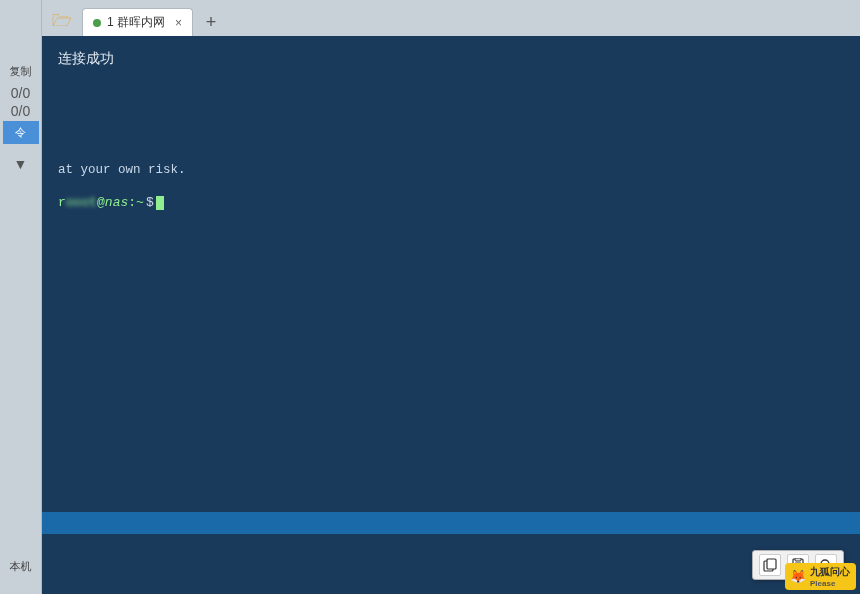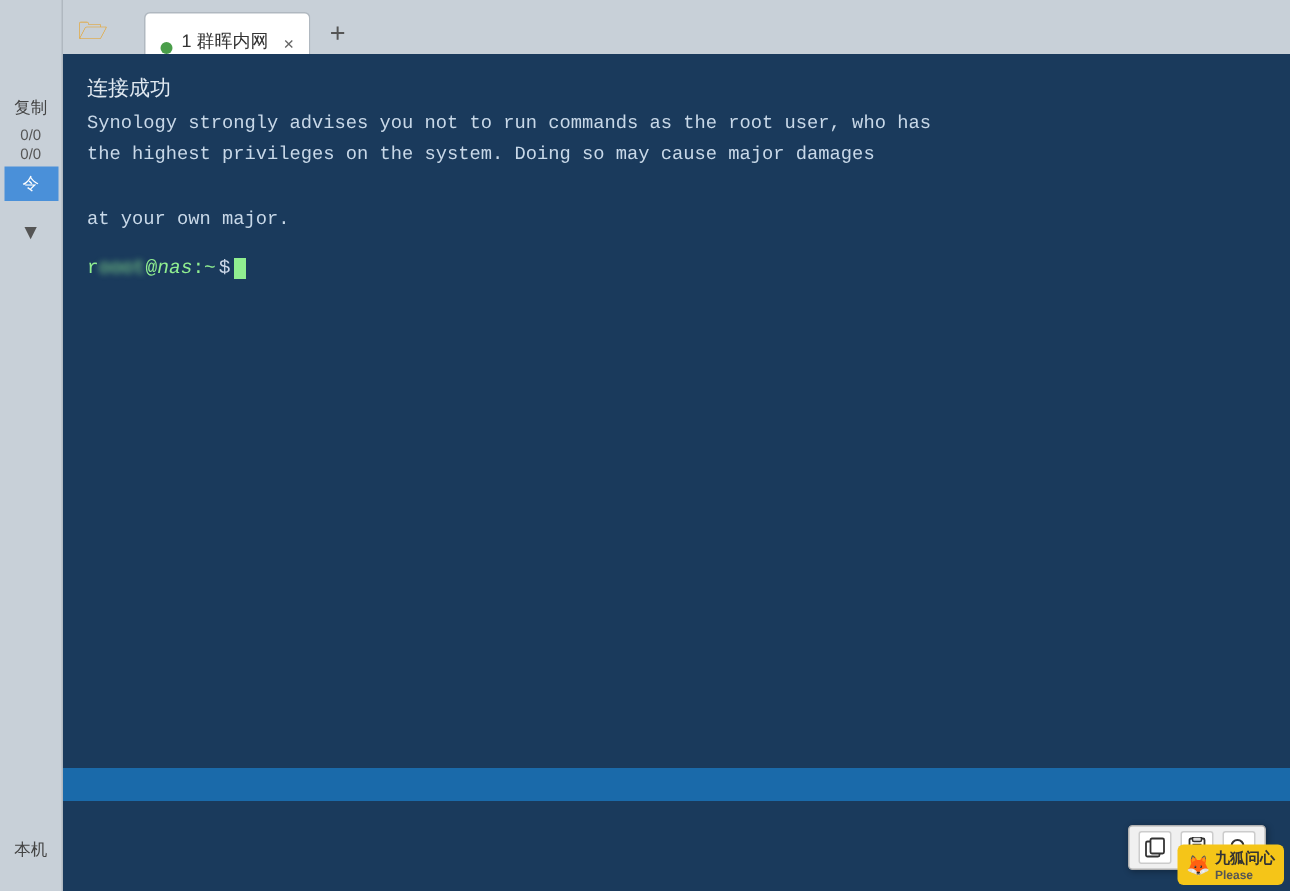--- a/index.html
+++ b/index.html
@@ -31,21 +31,21 @@
       width: 36px;
       font-size: 11px;
       color: #444;
       text-align: center;
       padding: 4px 2px;
       margin-bottom: 2px;
       cursor: pointer;
     }
 
     .sidebar-counter {
-      font-size: 10px;
+      font-size: 14px;
       color: #555;
       margin-bottom: 2px;
     }
 
     .sidebar-cmd {
       background: #4a90d9;
       color: white;
       width: 36px;
       font-size: 11px;
       text-align: center;
@@ -99,25 +99,25 @@
       cursor: pointer;
       color: #e8a020;
     }
 
     .tab-item {
       height: 28px;
       background: white;
       border-top-left-radius: 4px;
       border-top-right-radius: 4px;
       display: flex;
-      align-items: flex-end;
+      align-items: center;
       padding: 0 10px;
       font-size: 12px;
       color: #333;
-      margin-left: 18px;
+      margin-left: 4px;
       cursor: pointer;
       border: 1px solid #b0b8c0;
       border-bottom: none;
       gap: 6px;
     }
 
     .tab-dot {
       width: 8px;
       height: 8px;
       background: #4a9e4a;
@@ -155,21 +155,21 @@
       padding: 14px 16px;
       font-family: 'Courier New', Courier, monospace;
       font-size: 13px;
       color: #cdd8e8;
       overflow: hidden;
     }
 
     .terminal-title {
       color: #e0e8f0;
       font-size: 14px;
-      margin-bottom: 4px;
+      margin-bottom: 28px;
       font-family: Arial, sans-serif;
       font-weight: normal;
     }
 
     .terminal-warning {
       color: #c8d8e8;
       font-size: 12.5px;
       line-height: 1.7;
       font-family: 'Courier New', Courier, monospace;
       margin-bottom: 14px;
@@ -308,24 +308,24 @@
       <span class="tab-dot"></span>
       <span>1 群晖内网</span>
       <span class="tab-close">×</span>
     </div>
     <div class="tab-add">+</div>
   </div>
 
   <div class="terminal">
     <div class="terminal-title">连接成功</div>
     <div class="terminal-warning">
-      <span>Synology strongly advises you not to run commands as the root user, who has</span><br>
-      <span>the highest privileges on the system. Doing so may cause major damages</span><br>
       <br>
-      <span>at your own major.</span>
+      <br>
+      <br>
+      <span>at your own risk.</span>
     </div>
     <div class="prompt-line">
       <span class="prompt-user">r<span style="color:#90ee90;filter:blur(2px)">ooot</span></span>
       <span class="prompt-at">@</span>
       <span class="prompt-host">nas</span>
       <span class="prompt-colon">:</span>
       <span class="prompt-path">~</span>
       <span class="prompt-dollar">$</span>
       <span class="cursor"></span>
     </div>

